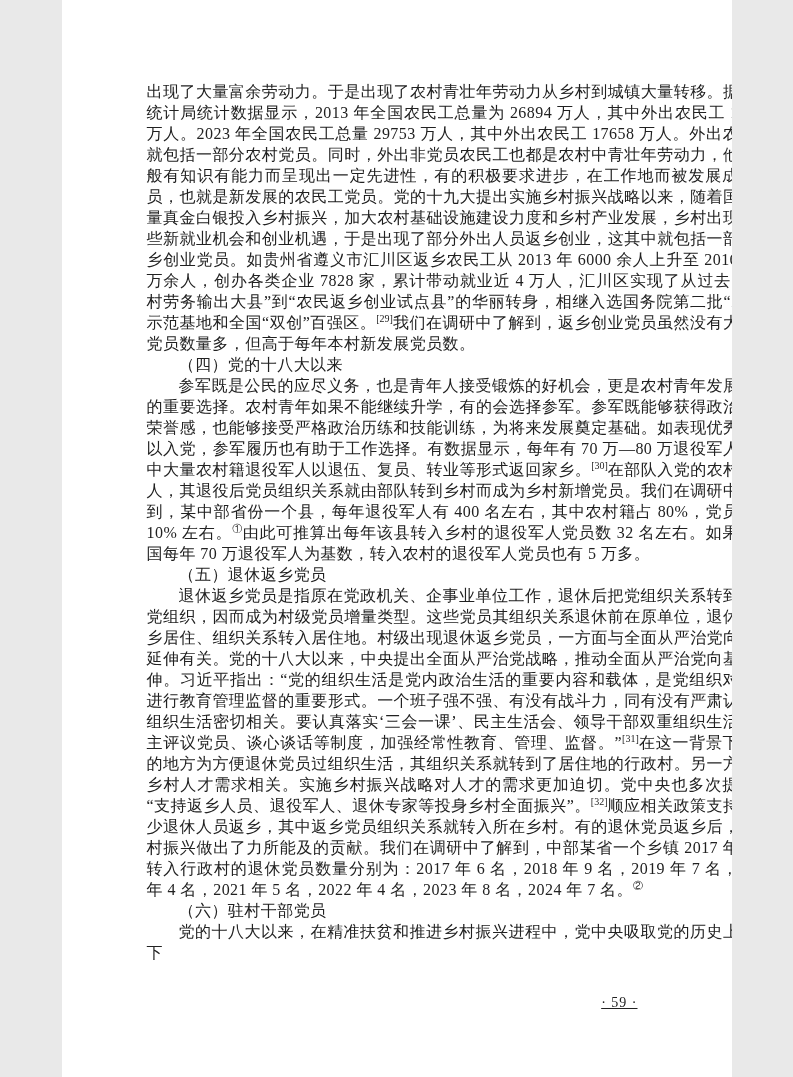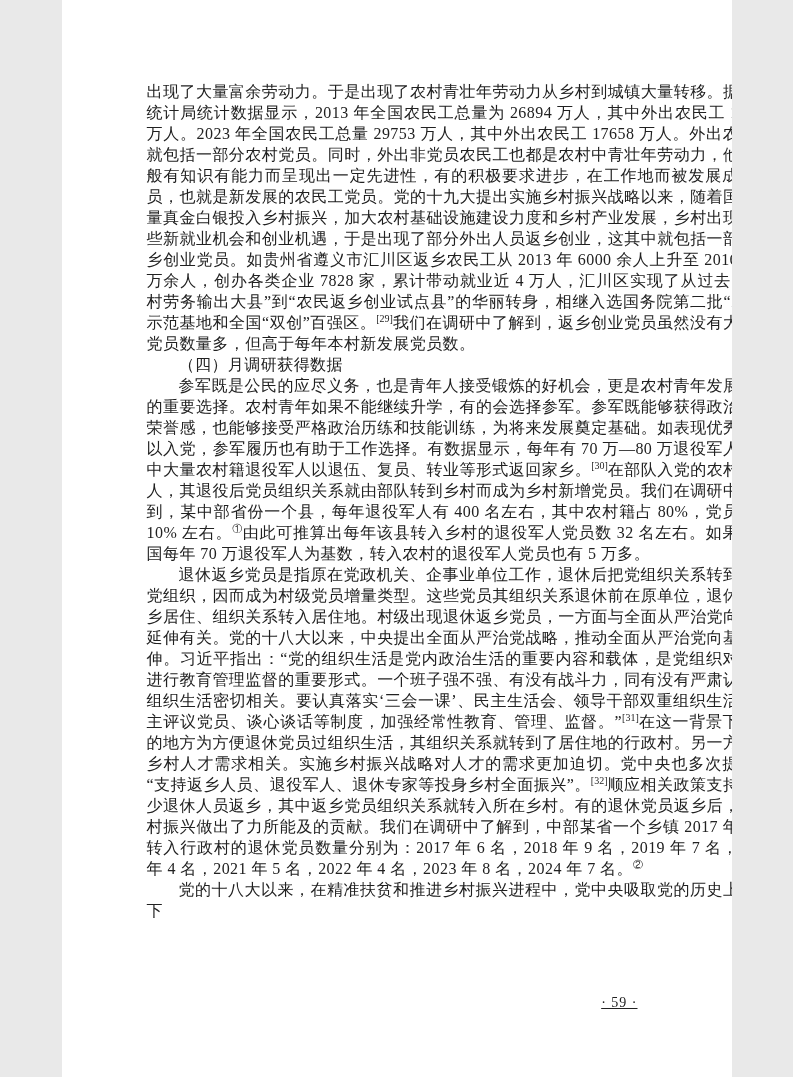--- a/index.html
+++ b/index.html
@@ -66,22 +66,24 @@
     text-decoration: underline;
   }
 </style>
 </head>
 <body>
 
 <div class="page">
 
   <div class="article">
       <p class="para body">出现了大量富余劳动力。于是出现了农村青壮年劳动力从乡村到城镇大量转移。据国家统计局统计数据显示，2013 年全国农民工总量为 26894 万人，其中外出农民工 16610 万人。2023 年全国农民工总量 29753 万人，其中外出农民工 17658 万人。外出农民工就包括一部分农村党员。同时，外出非党员农民工也都是农村中青壮年劳动力，他们一般有知识有能力而呈现出一定先进性，有的积极要求进步，在工作地而被发展成为党员，也就是新发展的农民工党员。党的十九大提出实施乡村振兴战略以来，随着国家大量真金白银投入乡村振兴，加大农村基础设施建设力度和乡村产业发展，乡村出现了一些新就业机会和创业机遇，于是出现了部分外出人员返乡创业，这其中就包括一部分返乡创业党员。如贵州省遵义市汇川区返乡农民工从 2013 年 6000 余人上升至 2016 年 4 万余人，创办各类企业 7828 家，累计带动就业近 4 万人，汇川区实现了从过去的“农村劳务输出大县”到“农民返乡创业试点县”的华丽转身，相继入选国务院第二批“双创”示范基地和全国“双创”百强区。<sup>[29]</sup>我们在调研中了解到，返乡创业党员虽然没有大学生党员数量多，但高于每年本村新发展党员数。</p>
-      <p class="para heading indent">（四）月调研获得数据</p>
+      <p class="para heading indent">（四）党的十八大以来</p>
       <p class="para body indent">参军既是公民的应尽义务，也是青年人接受锻炼的好机会，更是农村青年发展上升的重要选择。农村青年如果不能继续升学，有的会选择参军。参军既能够获得政治上的荣誉感，也能够接受严格政治历练和技能训练，为将来发展奠定基础。如表现优秀也可以入党，参军履历也有助于工作选择。有数据显示，每年有 70 万—80 万退役军人，其中大量农村籍退役军人以退伍、复员、转业等形式返回家乡。<sup>[30]</sup>在部队入党的农村籍军人，其退役后党员组织关系就由部队转到乡村而成为乡村新增党员。我们在调研中了解到，某中部省份一个县，每年退役军人有 400 名左右，其中农村籍占 80%，党员占比 10% 左右。<sup>①</sup>由此可推算出每年该县转入乡村的退役军人党员数 32 名左右。如果以全国每年 70 万退役军人为基数，转入农村的退役军人党员也有 5 万多。</p>
+      <p class="para heading indent">（五）退休返乡党员</p>
       <p class="para body indent">退休返乡党员是指原在党政机关、企事业单位工作，退休后把党组织关系转到村级党组织，因而成为村级党员增量类型。这些党员其组织关系退休前在原单位，退休后回乡居住、组织关系转入居住地。村级出现退休返乡党员，一方面与全面从严治党向基层延伸有关。党的十八大以来，中央提出全面从严治党战略，推动全面从严治党向基层延伸。习近平指出：“党的组织生活是党内政治生活的重要内容和载体，是党组织对党员进行教育管理监督的重要形式。一个班子强不强、有没有战斗力，同有没有严肃认真的组织生活密切相关。要认真落实‘三会一课’、民主生活会、领导干部双重组织生活、民主评议党员、谈心谈话等制度，加强经常性教育、管理、监督。”<sup>[31]</sup>在这一背景下，有的地方为方便退休党员过组织生活，其组织关系就转到了居住地的行政村。另一方面与乡村人才需求相关。实施乡村振兴战略对人才的需求更加迫切。党中央也多次提出：“支持返乡人员、退役军人、退休专家等投身乡村全面振兴”。<sup>[32]</sup>顺应相关政策支持，不少退休人员返乡，其中返乡党员组织关系就转入所在乡村。有的退休党员返乡后，为乡村振兴做出了力所能及的贡献。我们在调研中了解到，中部某省一个乡镇 2017 年以来转入行政村的退休党员数量分别为：2017 年 6 名，2018 年 9 名，2019 年 7 名，2020 年 4 名，2021 年 5 名，2022 年 4 名，2023 年 8 名，2024 年 7 名。<sup>②</sup></p>
+      <p class="para heading indent">（六）驻村干部党员</p>
       <p class="para body indent">党的十八大以来，在精准扶贫和推进乡村振兴进程中，党中央吸取党的历史上干部下</p>
     </div>
 
 
   <div class="page-number">· 59 ·</div>
 
 </div>
 
 </body></html>

